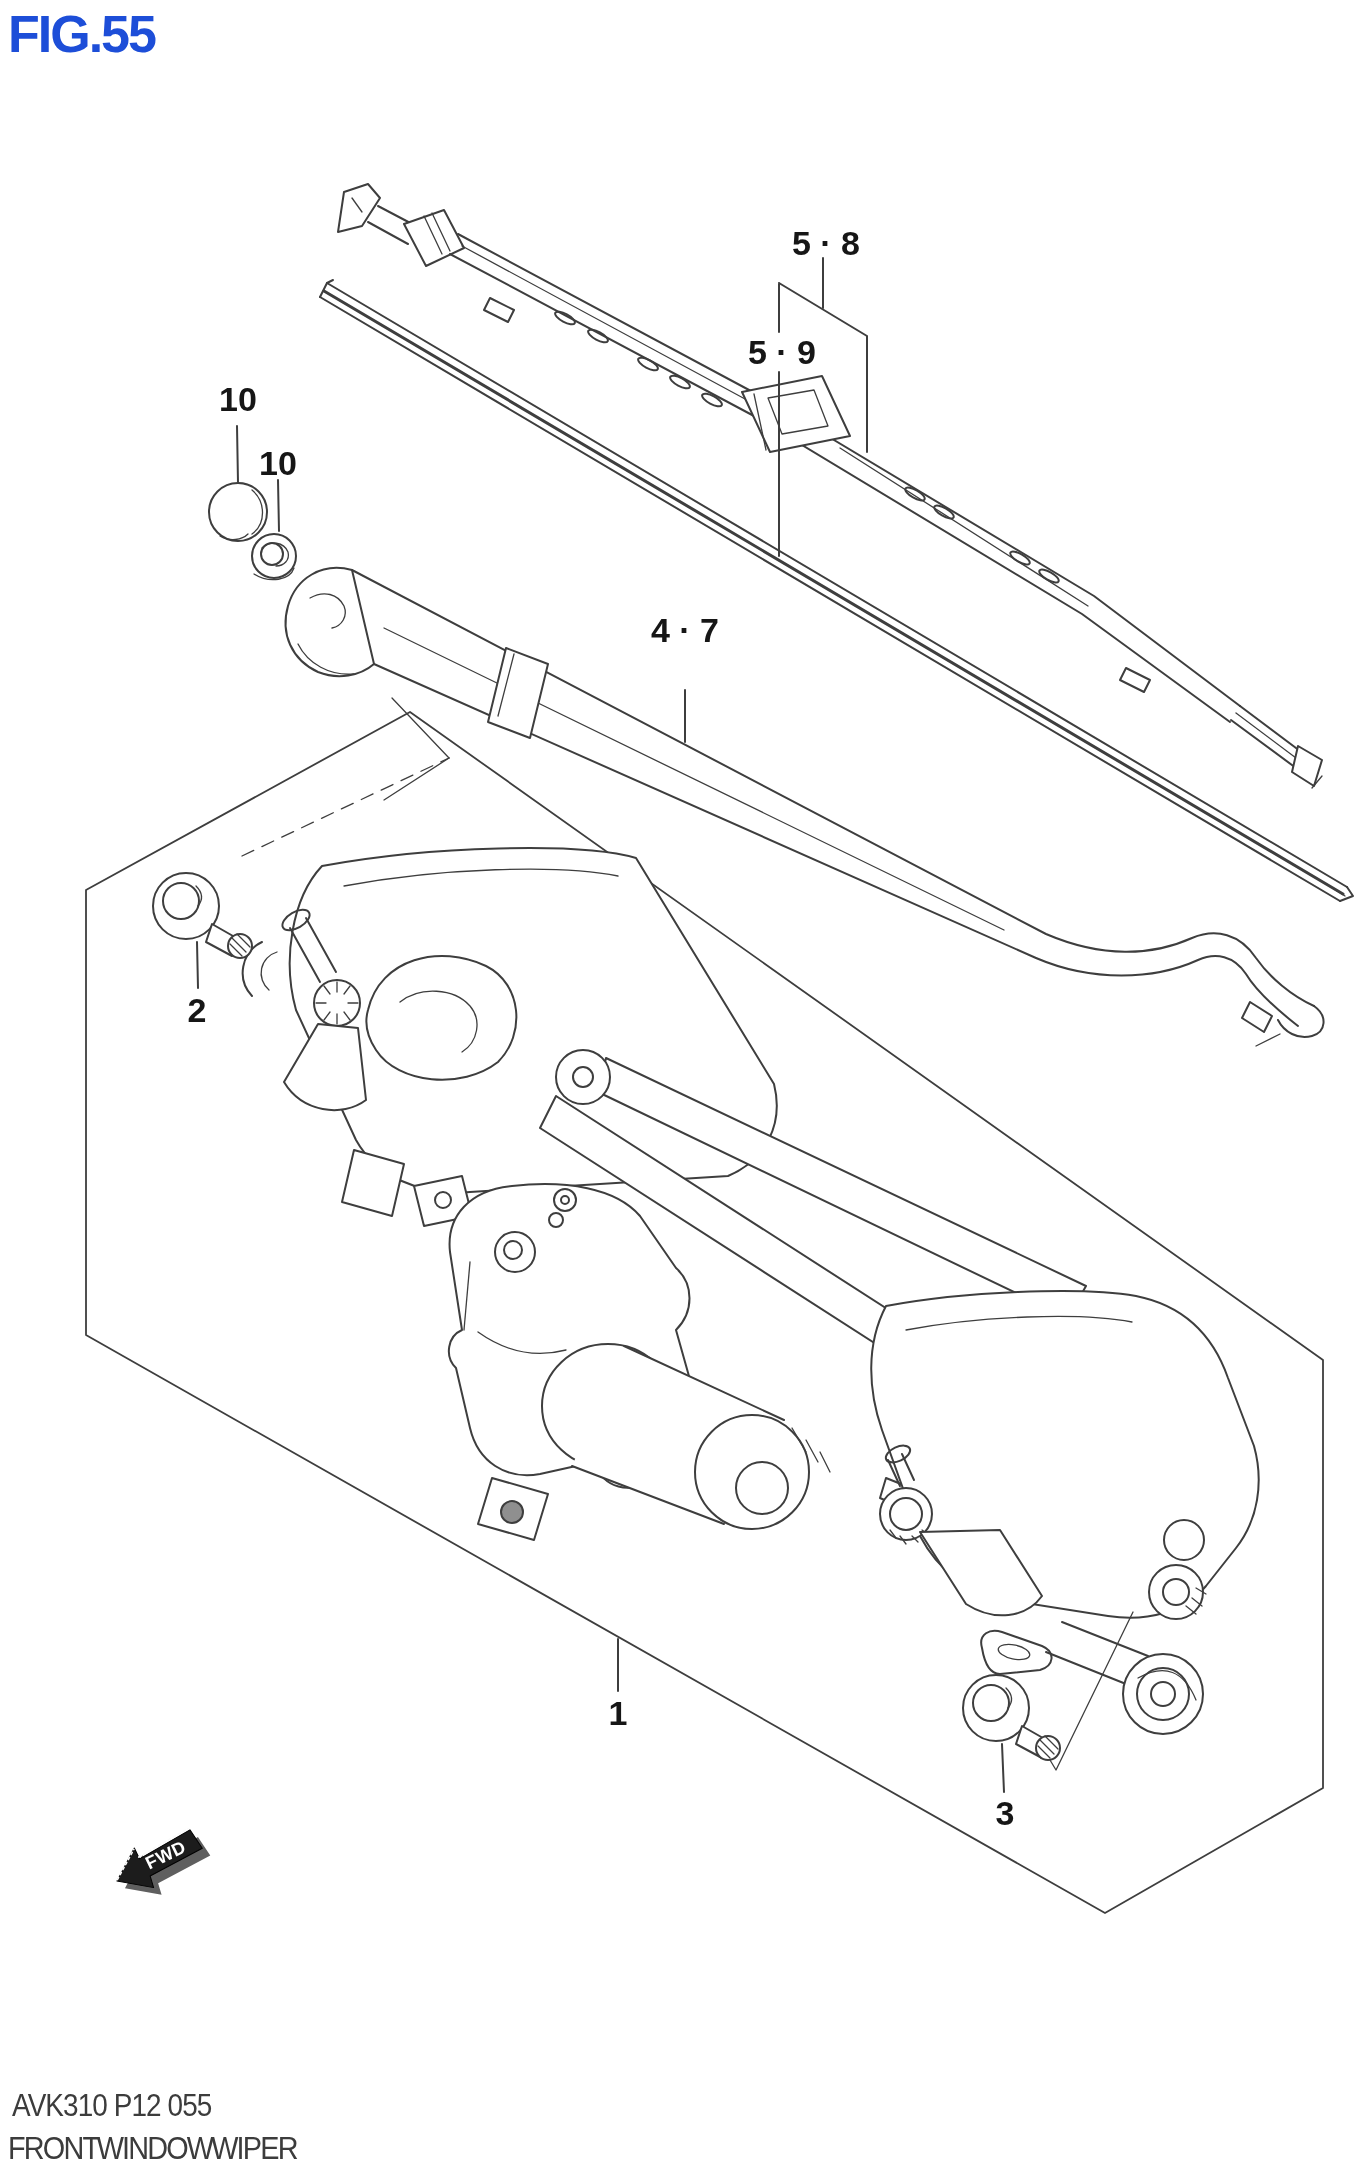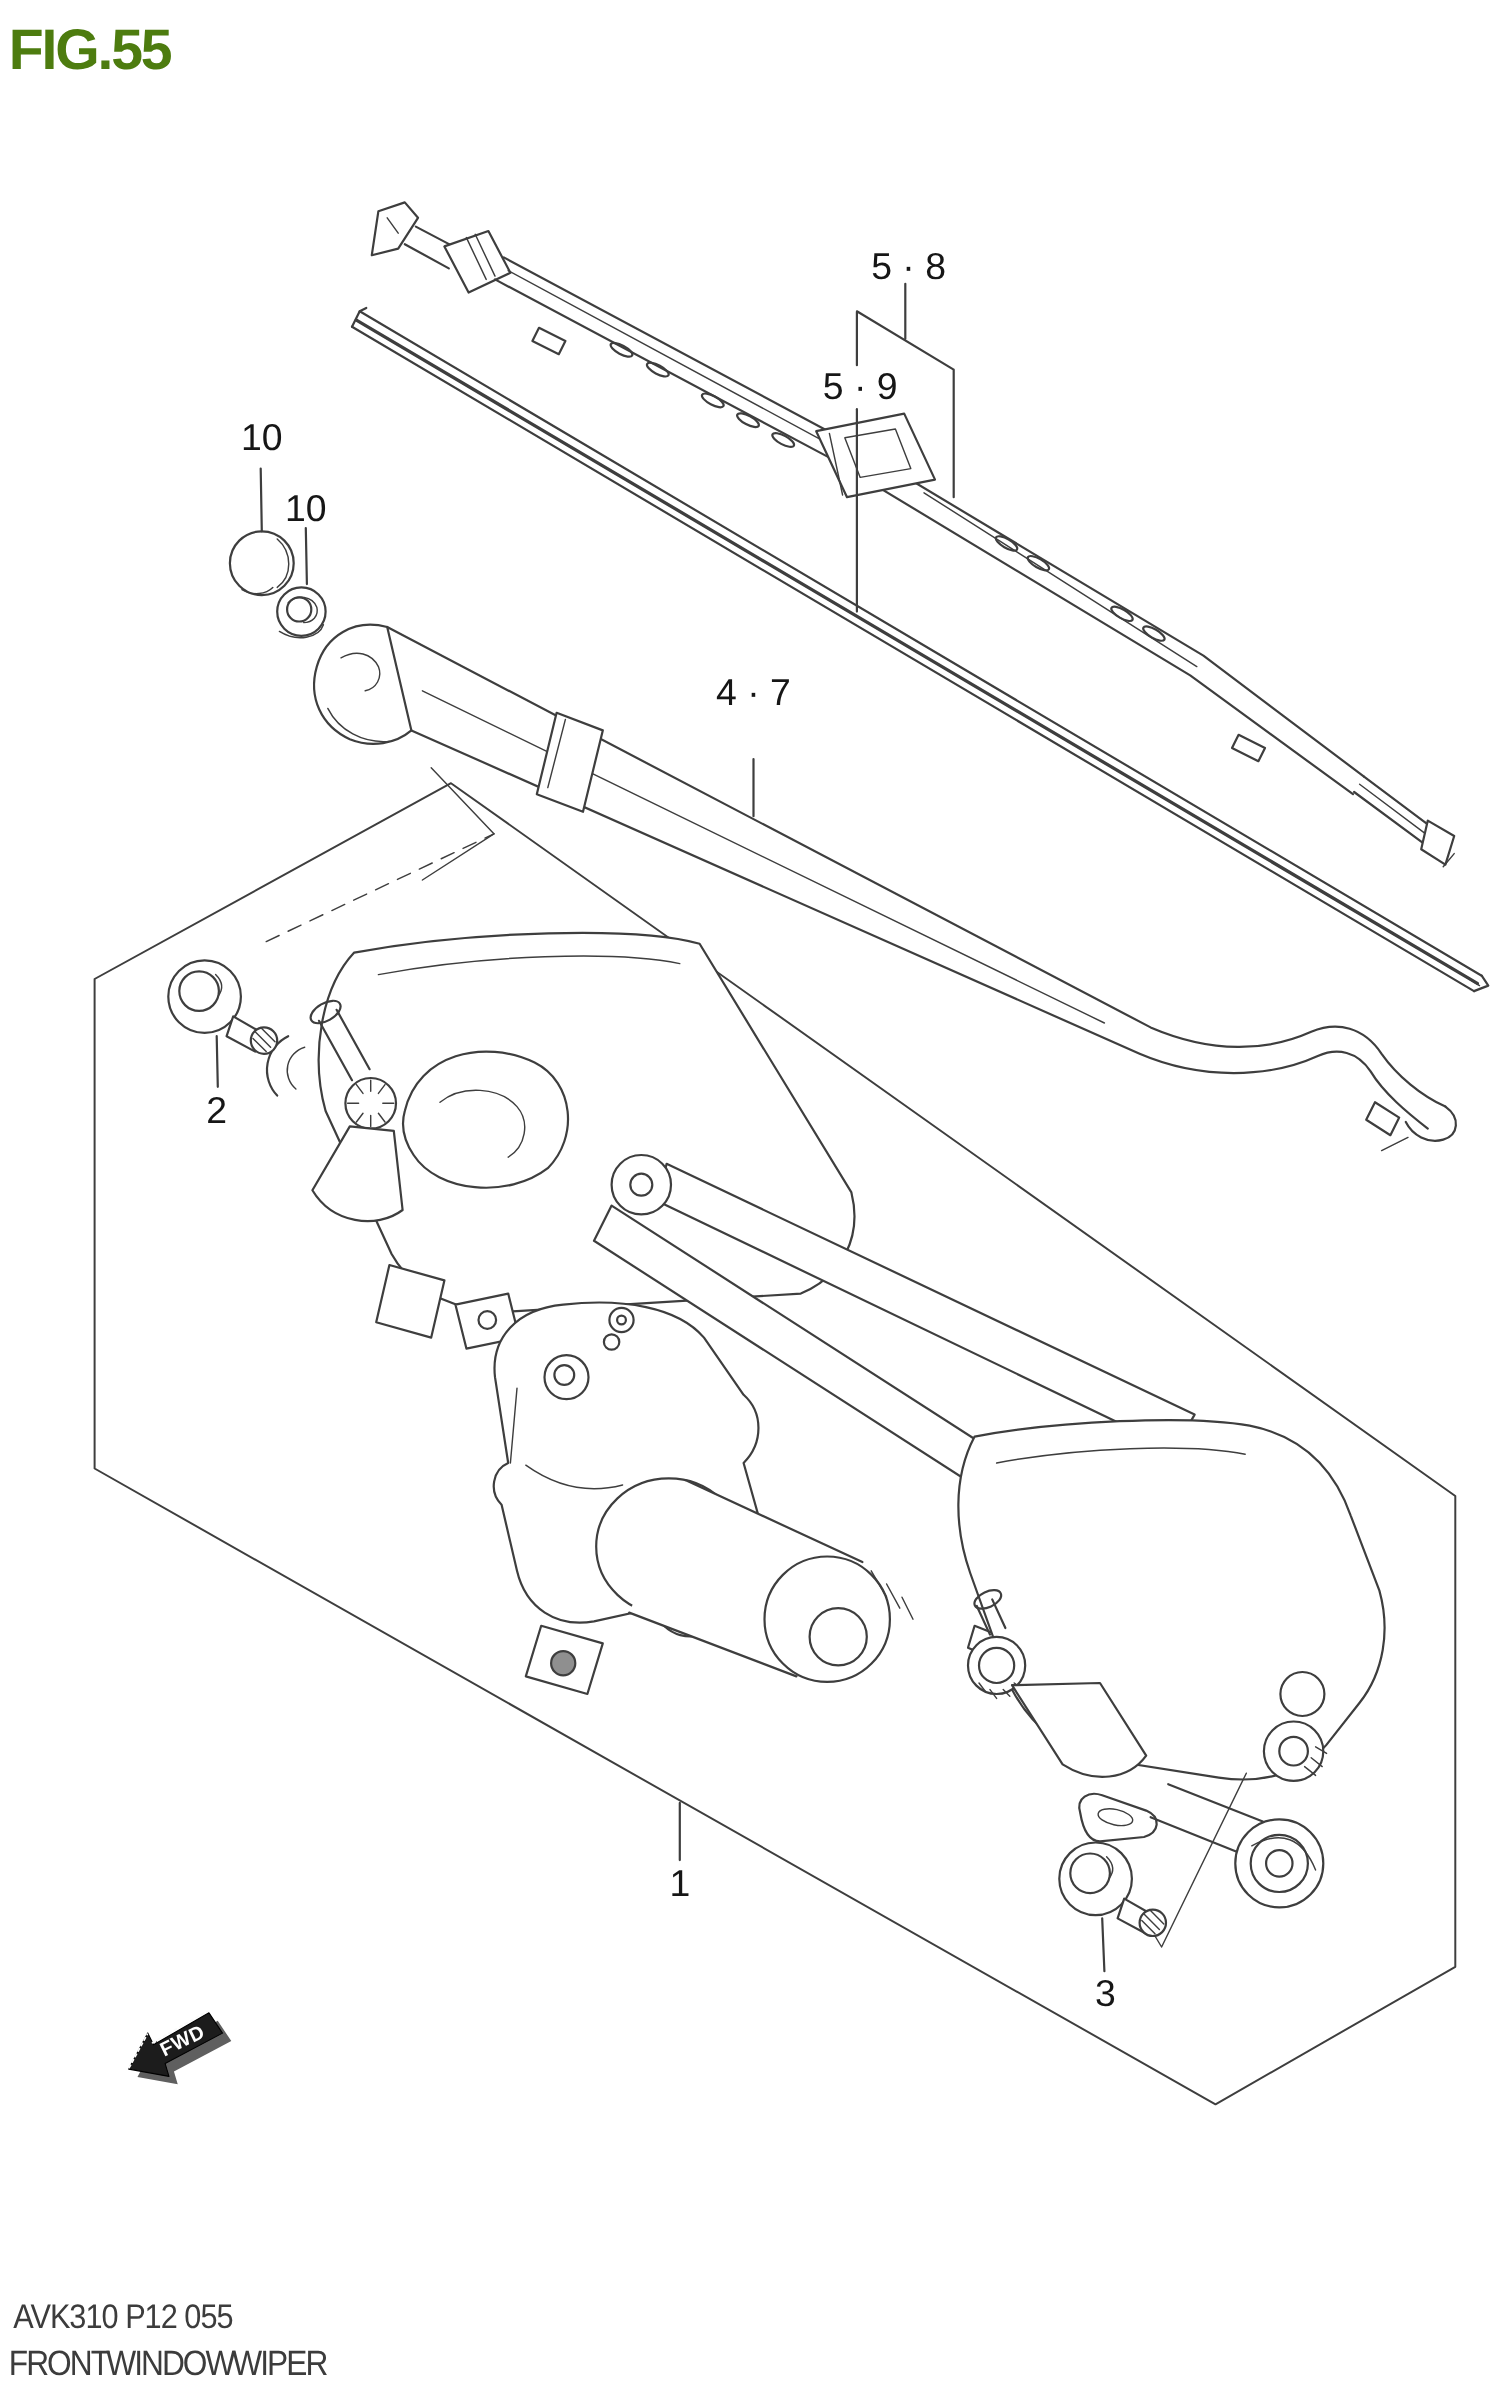--- a/index.html
+++ b/index.html
@@ -1,20 +1,20 @@
 <!DOCTYPE html>
 <html style="--diagram-line: #3e3e3e; --label-text: #161616; --fwd-arrow: #1c1c1c; --background: #ffffff;"><head>
 <meta charset="utf-8">
 <style>
   html,body{margin:0;padding:0;background:#fff;}
   .page{position:relative;width:1356px;height:2178px;background:var(--background,#fff);
         font-family:"Liberation Sans",sans-serif;overflow:hidden;}
-  .fig-title{position:absolute;left:8px;top:16px;font-size:52px;font-weight:bold;
-        letter-spacing:-2px;color:#4d7c0f;}
-  .callout{position:absolute;transform:translate(-50%,-50%);font-size:34px;font-weight:normal;
+  .fig-title{position:absolute;left:8px;top:4px;font-size:52px;font-weight:bold;
+        letter-spacing:-2px;color:#1d4ed8;}
+  .callout{position:absolute;transform:translate(-50%,-50%);font-size:34px;font-weight:bold;
         color:var(--label-text,#161616);white-space:nowrap;}
   .footer-code{position:absolute;left:12px;top:2088px;font-size:31px;color:#3c3c3c;
         letter-spacing:-1px;transform:scaleX(.9);transform-origin:left;}
   .footer-caption{position:absolute;left:8px;top:2130px;font-size:32px;color:#3c3c3c;
         letter-spacing:-2px;word-spacing:-8px;transform:scaleX(.9);transform-origin:left;}
   svg{position:absolute;left:0;top:0;}
   svg path,svg circle,svg ellipse,svg line,svg polyline,svg polygon{
         stroke:var(--diagram-line,#3e3e3e);stroke-width:2;fill:none;
         stroke-linecap:round;stroke-linejoin:round;}
   svg .wfill{fill:#fff;}

